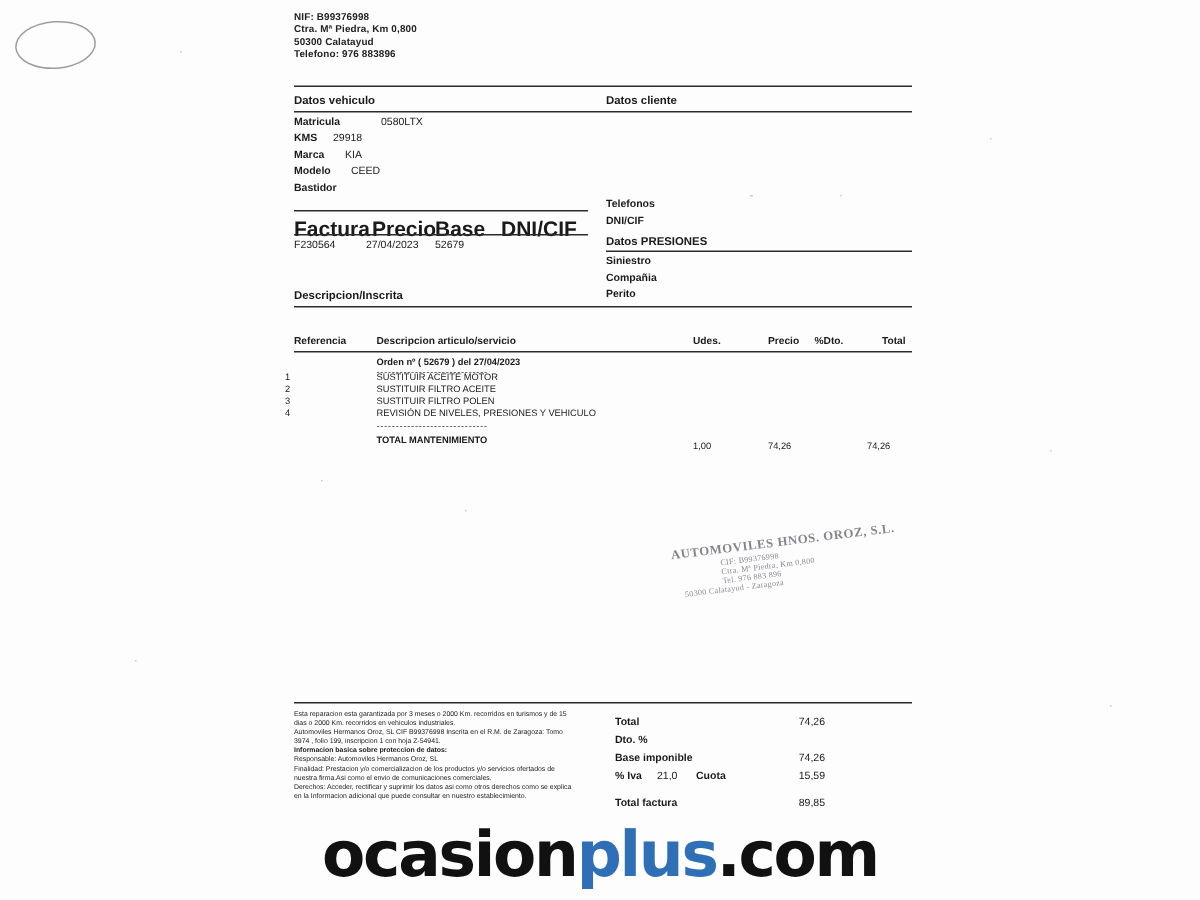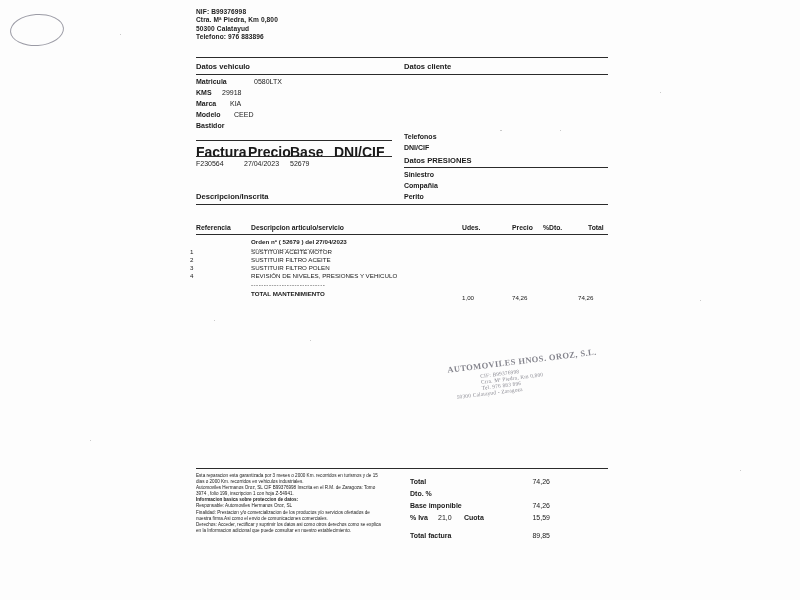--- a/index.html
+++ b/index.html
@@ -330,20 +330,23 @@
   <div class="tot-val" style="left:490px; top:502px;">74,26</div>
 
   <div class="tot-label" style="left:410px; top:514px;">% Iva</div>
   <div class="lbl" style="left:438px; top:514px;">21,0</div>
   <div class="tot-label" style="left:464px; top:514px;">Cuota</div>
   <div class="tot-val" style="left:490px; top:514px;">15,59</div>
 
   <div class="tot-label" style="left:410px; top:532px;">Total factura</div>
   <div class="tot-val" style="left:490px; top:532px;">89,85</div>
 
+  <div class="logo">
+    <span>ocasion</span><span class="plus">plus</span><span>.com</span>
+  </div>
 
   <div class="speck" style="left:120px; top:34px;"></div>
   <div class="speck" style="left:660px; top:92px;"></div>
   <div class="speck" style="left:310px; top:340px;"></div>
   <div class="speck" style="left:700px; top:300px;"></div>
   <div class="speck" style="left:90px; top:440px;"></div>
   <div class="speck" style="left:560px; top:130px;"></div>
   <div class="speck" style="left:500px; top:130px; width:2px; height:1px;"></div>
   <div class="speck" style="left:214px; top:320px;"></div>
   <div class="speck" style="left:740px; top:470px;"></div>

